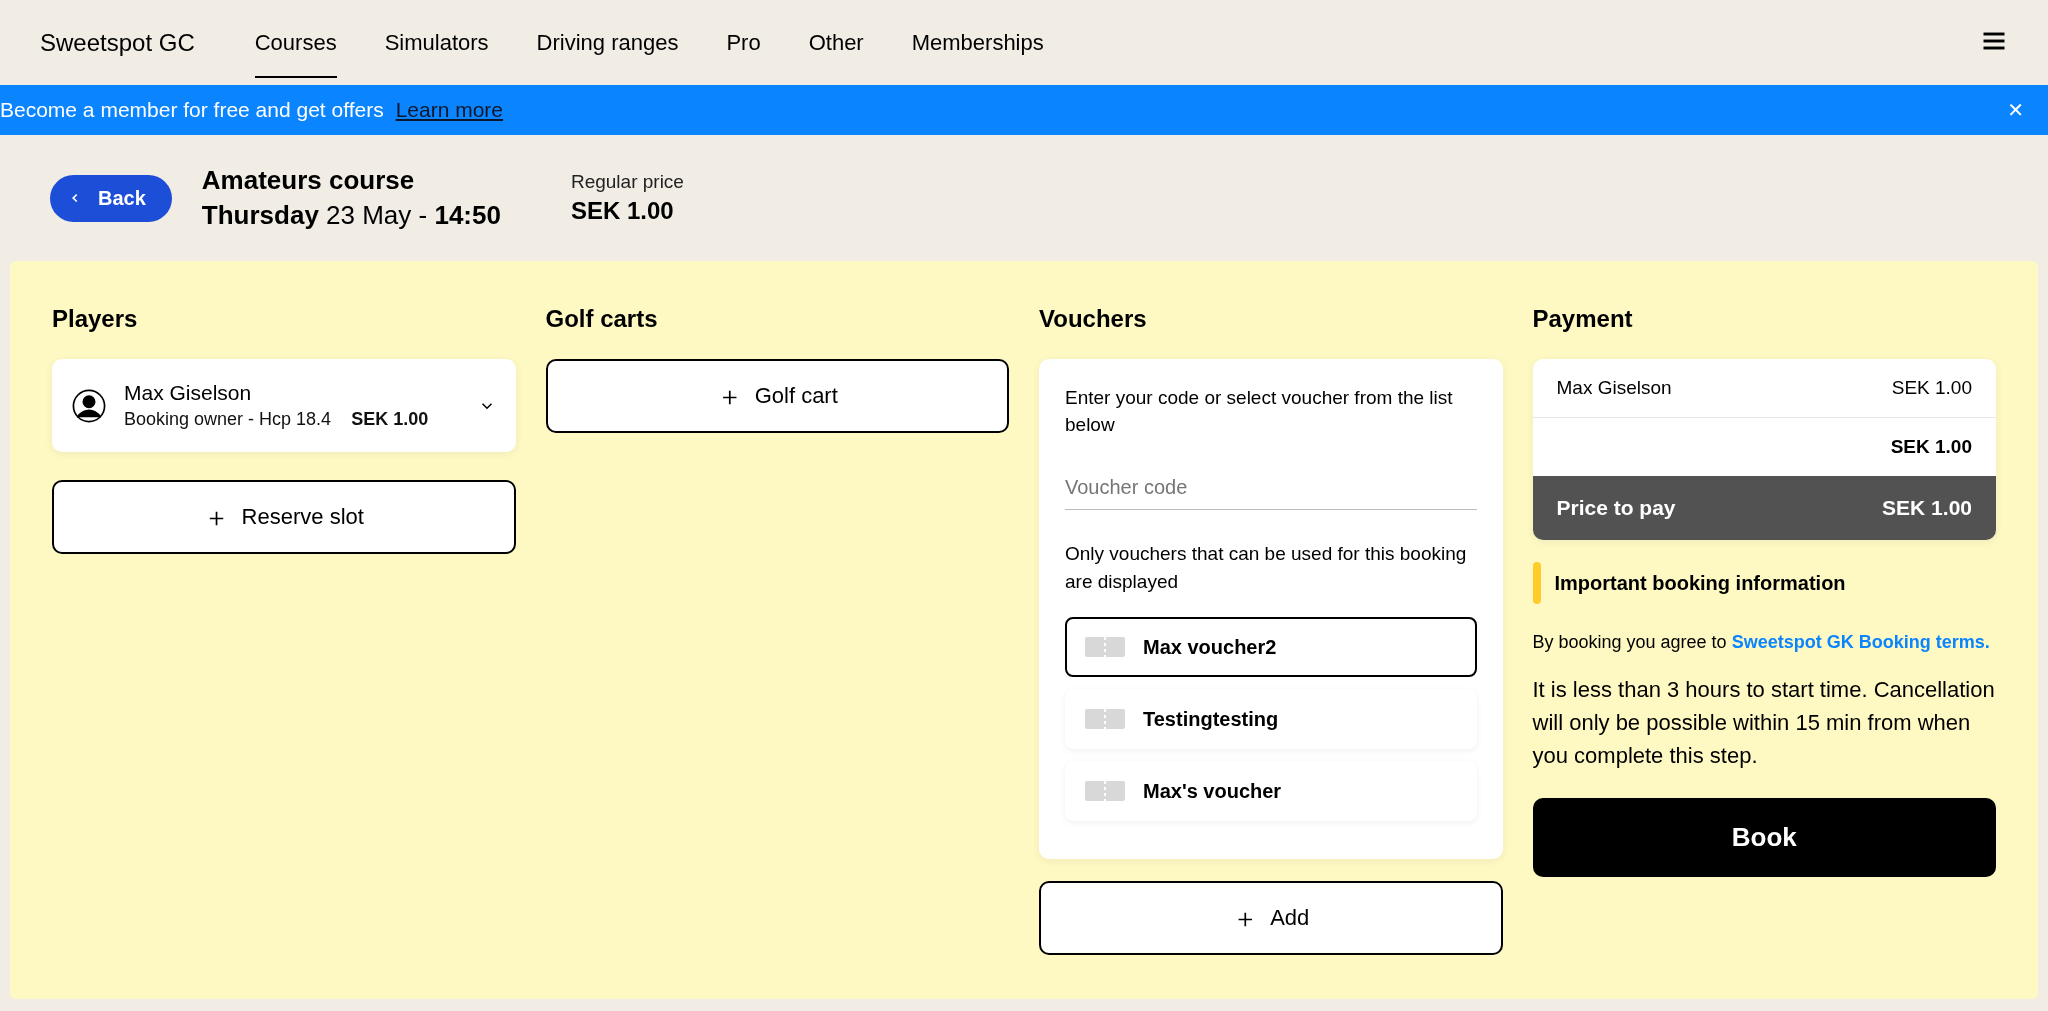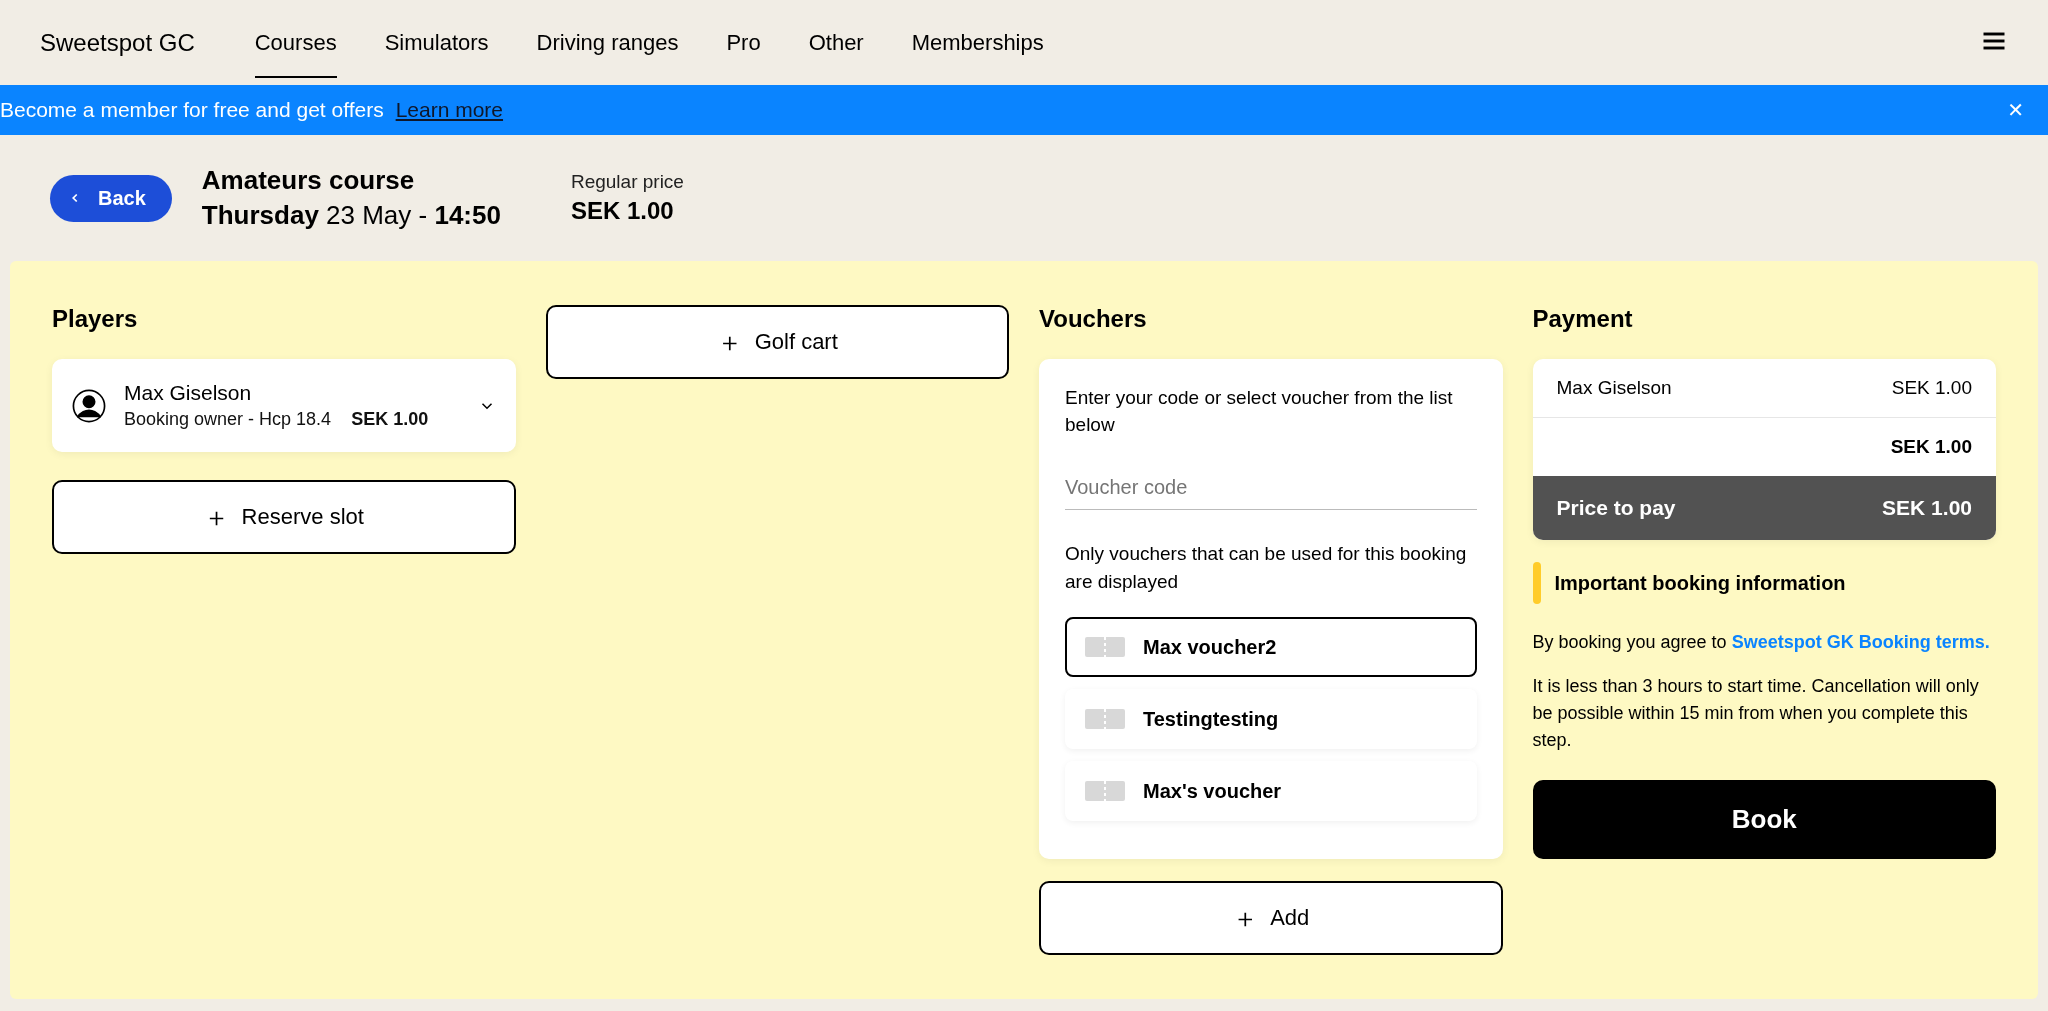--- a/index.html
+++ b/index.html
@@ -56,21 +56,21 @@
     .pay-row .bold { font-weight: 700; }
     .pay-footer { background: #525252; color: #fff; display: flex; justify-content: space-between; padding: 20px 24px; font-size: 21px; font-weight: 700; }
     
     .important-row { display: flex; align-items: center; gap: 14px; margin-bottom: 26px; }
     .important-bar { width: 8px; height: 42px; background: #ffcc29; border-radius: 4px; }
     .important-text { font-weight: 700; font-size: 20px; }
     
     .agree-text { font-size: 18px; margin-bottom: 18px; line-height: 1.4; }
     .agree-link { color: #0a84ff; font-weight: 600; text-decoration: none; }
     
-    .cancel-text { font-size: 18px; line-height: 1.5; margin-bottom: 26px; }
+    .cancel-text { font-size: 22px; line-height: 1.5; margin-bottom: 26px; }
     
     .book-btn { width: 100%; background: #000; color: #fff; border: none; border-radius: 10px; padding: 24px; font-size: 26px; font-weight: 600; cursor: pointer; }
   </style>
 </head>
 <body>
 
 <div class="topbar">
   <div class="brand">Sweetspot GC</div>
   <nav class="nav">
     <div class="nav-item active">Courses</div>
@@ -135,20 +135,21 @@
           <polyline points="6 9 12 15 18 9"></polyline>
         </svg>
     </div>
     <button class="outlined-btn">
       <span class="plus">＋</span>
       <span>Reserve slot</span>
     </button>
   </div>
 
   <div>
+    <div class="section-title">Golf carts</div>
     <button class="outlined-btn">
       <span class="plus">＋</span>
       <span>Golf cart</span>
     </button>
   </div>
 
   <div>
     <div class="section-title">Vouchers</div>
     <div class="voucher-panel">
       <div class="voucher-desc">Enter your code or select voucher from the list below</div>

